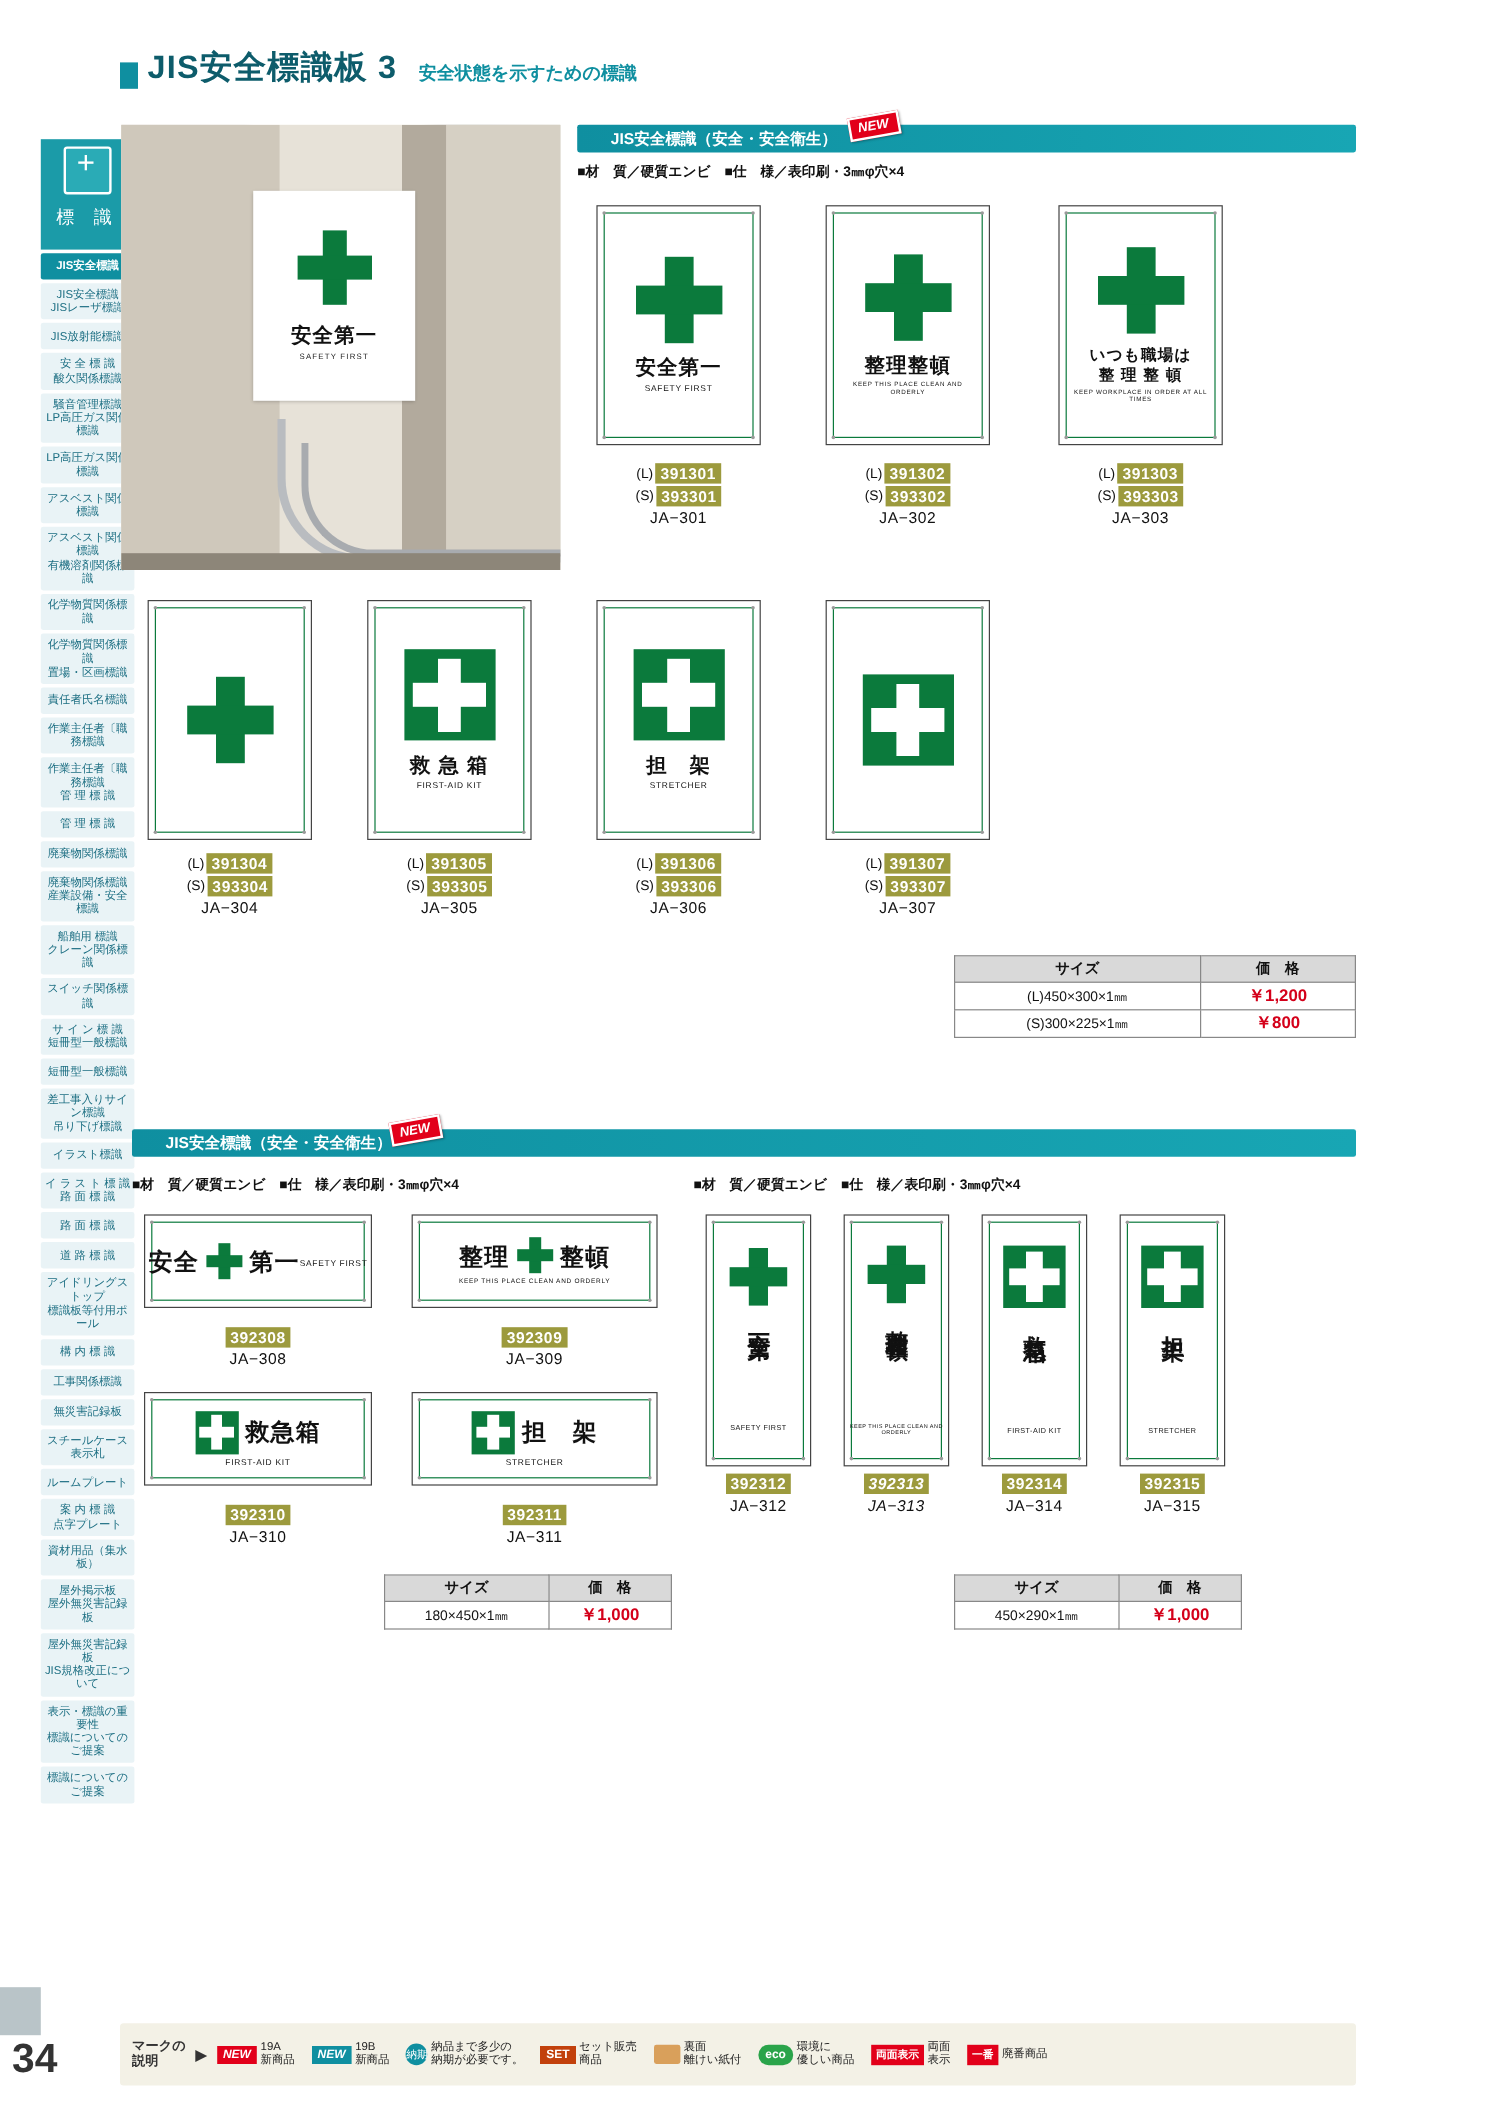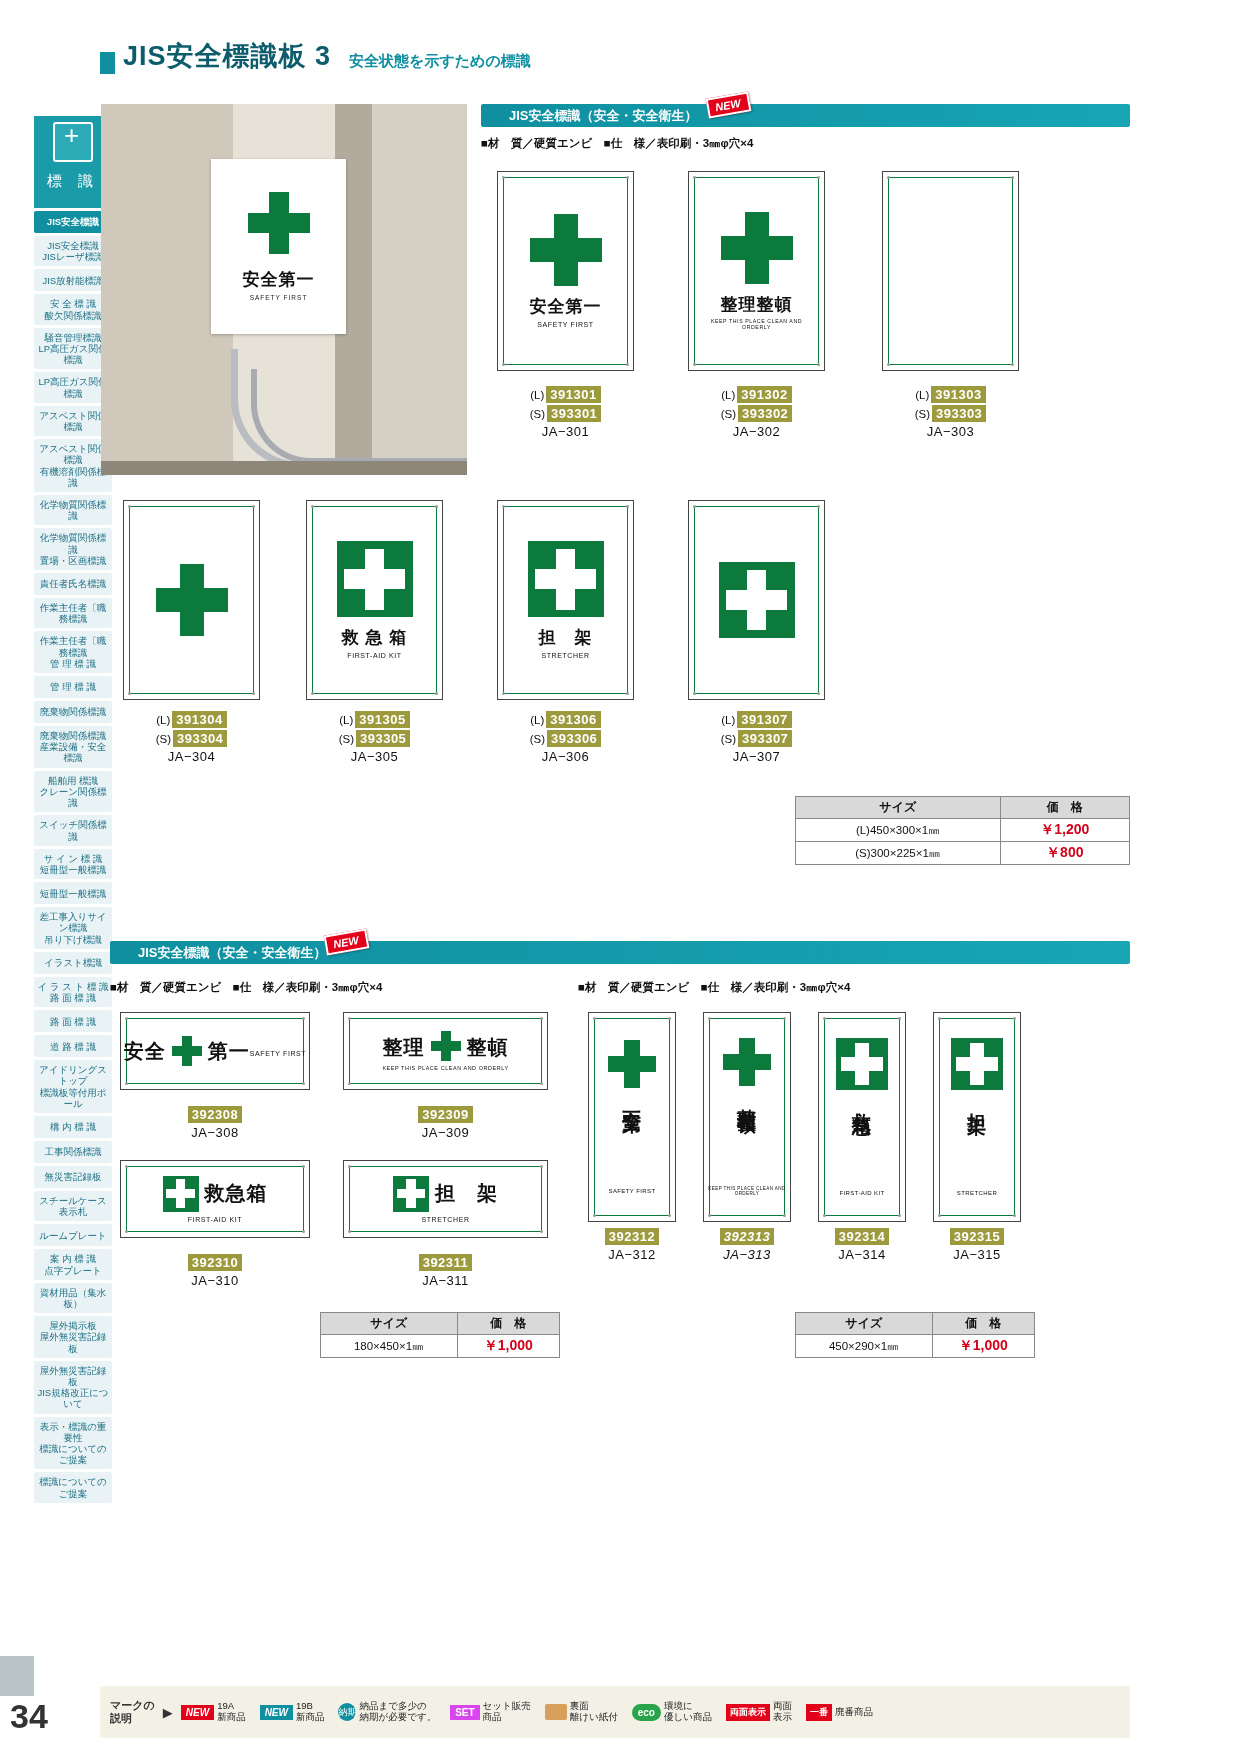--- a/index.html
+++ b/index.html
@@ -135,21 +135,21 @@
     position:absolute; left:100px; bottom:16px; width:1030px; height:52px;
     background:#f3f1e6; border-radius:3px;
     display:flex; align-items:center; padding-left:10px; gap:8px;
     font-size:9.5px; color:#222;
   }
   #footer .mk { font-size:11px; font-weight:bold; color:#333; line-height:1.2; }
   #footer .chip { display:flex; align-items:center; gap:3px; }
   #footer .newb { background:#e2001a; color:#fff; font-weight:bold; padding:2px 5px; font-style:italic; font-size:10px;}
   #footer .newg { background:#0f8fa0; color:#fff; font-weight:bold; padding:2px 5px; font-style:italic; font-size:10px;}
   #footer .cl { background:#0f8fa0; color:#fff; border-radius:50%; width:18px;height:18px; display:flex;align-items:center;justify-content:center;font-size:9px;}
-  #footer .set { background:#d946ef; color:#fff; font-weight:bold; padding:2px 5px; font-size:10px;}
+  #footer .set { background:#c2410c; color:#fff; font-weight:bold; padding:2px 5px; font-size:10px;}
   #footer .eco { background:#2aa44a; color:#fff; font-weight:bold; padding:3px 6px; border-radius:9px; font-size:10px;}
   #footer .rs { background:#e2001a; color:#fff; font-weight:bold; padding:2px 4px; font-size:9px;}
   #footer .rp { background:#e2001a; color:#fff; font-weight:bold; padding:2px 4px; font-size:9px;}
   #footer .bpaper { width:22px;height:16px;background:#d9a05b;border-radius:2px;}
   #footer .lbl2 { line-height:1.15; }
 </style>
 </head>
 <body>
 
 <div id="hdr">
@@ -301,20 +301,29 @@
       <div class="jacode">JA−302</div>
     </div>
     <div class="plate" style="left: 882px; top: 171px; width: 137px; height: 200px;">
       <div class="inner"></div>
       <div style="position: absolute; inset: 0px;">
         <i style="position:absolute;left:4px;top:4px;width:3px;height:3px;background:#999;border-radius:50%"></i>
         <i style="position:absolute;right:4px;top:4px;width:3px;height:3px;background:#999;border-radius:50%"></i>
         <i style="position:absolute;left:4px;bottom:4px;width:3px;height:3px;background:#999;border-radius:50%"></i>
         <i style="position:absolute;right:4px;bottom:4px;width:3px;height:3px;background:#999;border-radius:50%"></i>
       </div>
+      <div style="display: flex; flex-direction: column; align-items: center; justify-content: center; position: relative; z-index: 2;">
+        <div class="cross-g" style="width: 72px; height: 72px;">
+          <div style="position:absolute;left:24px;top:0;width:24px;height:72px;background:#0b7a3c"></div>
+          <div style="position:absolute;left:0;top:24px;width:72px;height:24px;background:#0b7a3c"></div>
+        </div>
+        <div class="cap-jp" style="font-size: 13px; margin-top: 10px; white-space: pre-line; text-align: center; line-height: 1.25; letter-spacing: 1px;">いつも職場は
+整 理 整 頓</div>
+        <div class="cap-en" style="font-size: 5.2px; margin-top: 3px; text-align: center; letter-spacing: 0.6px; max-width: 120px;">KEEP WORKPLACE IN ORDER AT ALL TIMES</div>
+      </div>
     </div>
     <div class="codes" style="left: 874px; top: 386px; width: 153px;">
       <div class="codeline">
         <span class="lbl">(L)</span>
         <span class="code">391303</span>
       </div>
       <div class="codeline">
         <span class="lbl">(S)</span>
         <span class="code">393303</span>
       </div>

